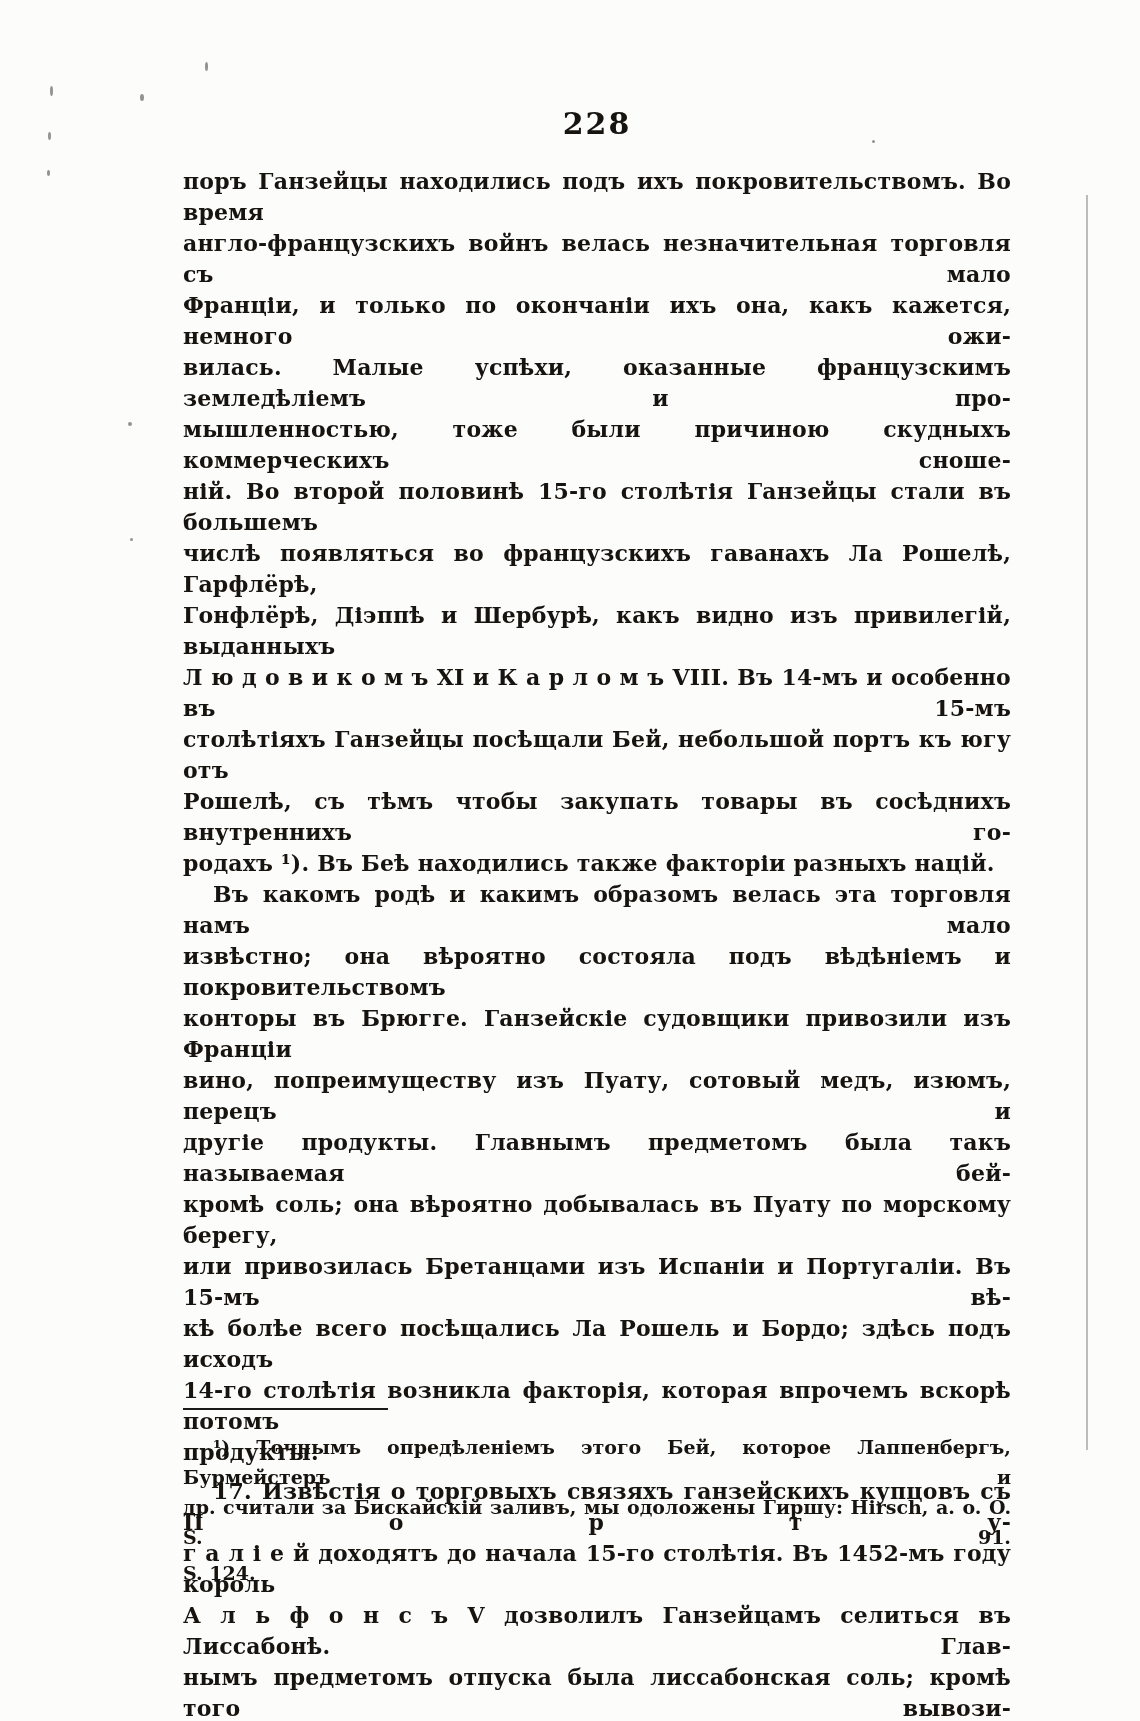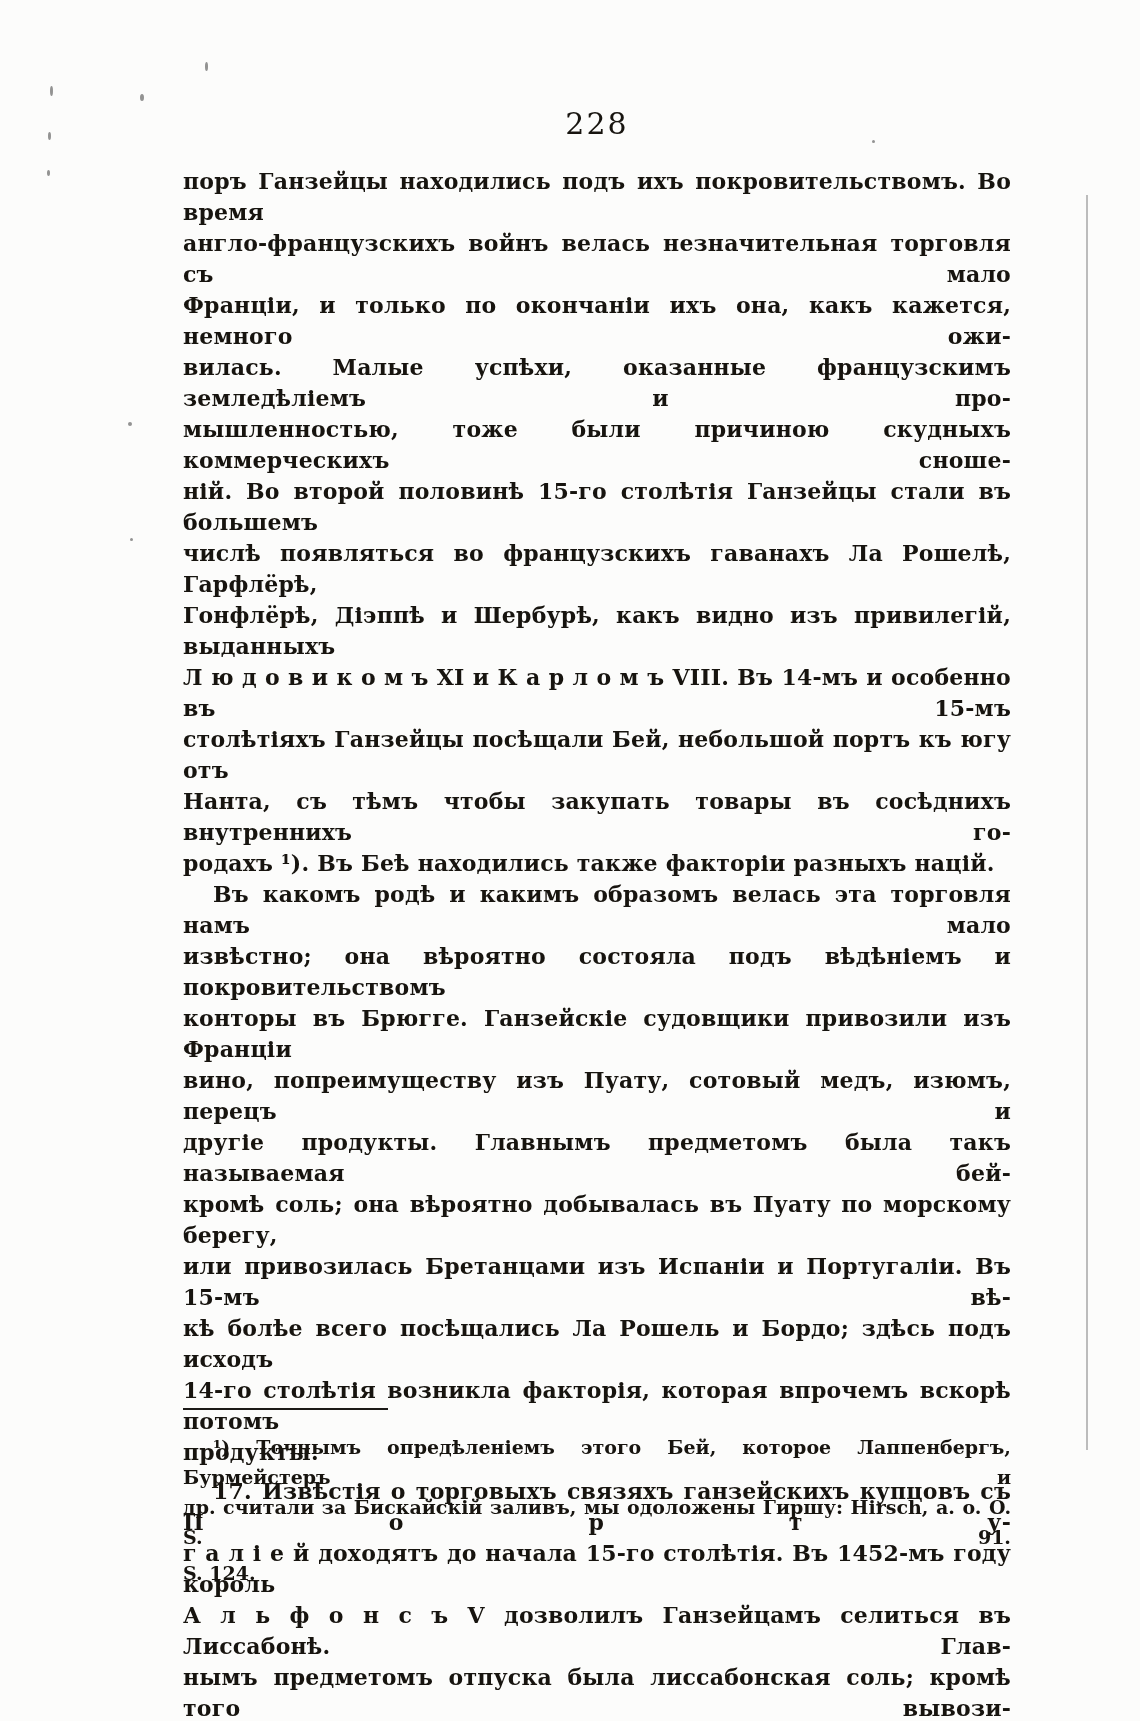--- a/index.html
+++ b/index.html
@@ -8,21 +8,21 @@
     width:1140px;height:1721px;
     background:#fcfcfb;
     overflow:hidden;
     font-family:"DejaVu Serif", serif;
     color:#17140f;
   }
   .pageno{
     position:absolute;
     top:106px;left:183px;width:828px;
     text-align:center;
-    font-size:30px;font-weight:400;
+    font-size:30px;font-weight:700;
     letter-spacing:2px;
   }
   .textblock{
     position:absolute;
     top:166px;left:183px;width:828px;
     font-size:22px;font-weight:700;
     line-height:31px;
     letter-spacing:0.2px;
   }
   .para{margin:0;}
@@ -74,21 +74,21 @@
         <div class="line j">поръ Ганзейцы находились подъ ихъ покровительствомъ. Во время</div>
         <div class="line j">англо-французскихъ войнъ велась незначительная торговля съ мало</div>
         <div class="line j">Франціи, и только по окончаніи ихъ она, какъ кажется, немного ожи-</div>
         <div class="line j">вилась. Малые успѣхи, оказанные французскимъ земледѣліемъ и про-</div>
         <div class="line j">мышленностью, тоже были причиною скудныхъ коммерческихъ сноше-</div>
         <div class="line j">ній. Во второй половинѣ 15-го столѣтія Ганзейцы стали въ большемъ</div>
         <div class="line j">числѣ появляться во французскихъ гаванахъ Ла Рошелѣ, Гарфлёрѣ,</div>
         <div class="line j">Гонфлёрѣ, Діэппѣ и Шербурѣ, какъ видно изъ привилегій, выданныхъ</div>
         <div class="line j">Л ю д о в и к о м ъ XI и К а р л о м ъ VIII. Въ 14-мъ и особенно въ 15-мъ</div>
         <div class="line j">столѣтіяхъ Ганзейцы посѣщали Бей, небольшой портъ къ югу отъ</div>
-        <div class="line j">Нанта, съ тѣмъ чтобы закупать товары въ сосѣднихъ внутреннихъ го-</div>
+        <div class="line j">Рошелѣ, съ тѣмъ чтобы закупать товары въ сосѣднихъ внутреннихъ го-</div>
         <div class="line">родахъ ¹). Въ Беѣ находились также факторіи разныхъ націй.</div>
       </div>
       <div class="para">
         <div class="line j ind">Въ какомъ родѣ и какимъ образомъ велась эта торговля намъ мало</div>
         <div class="line j">извѣстно; она вѣроятно состояла подъ вѣдѣніемъ и покровительствомъ</div>
         <div class="line j">конторы въ Брюгге. Ганзейскіе судовщики привозили изъ Франціи</div>
         <div class="line j">вино, попреимуществу изъ Пуату, сотовый медъ, изюмъ, перецъ и</div>
         <div class="line j">другіе продукты. Главнымъ предметомъ была такъ называемая бей-</div>
         <div class="line j">кромѣ соль; она вѣроятно добывалась въ Пуату по морскому берегу,</div>
         <div class="line j">или привозилась Бретанцами изъ Испаніи и Португаліи. Въ 15-мъ вѣ-</div>

